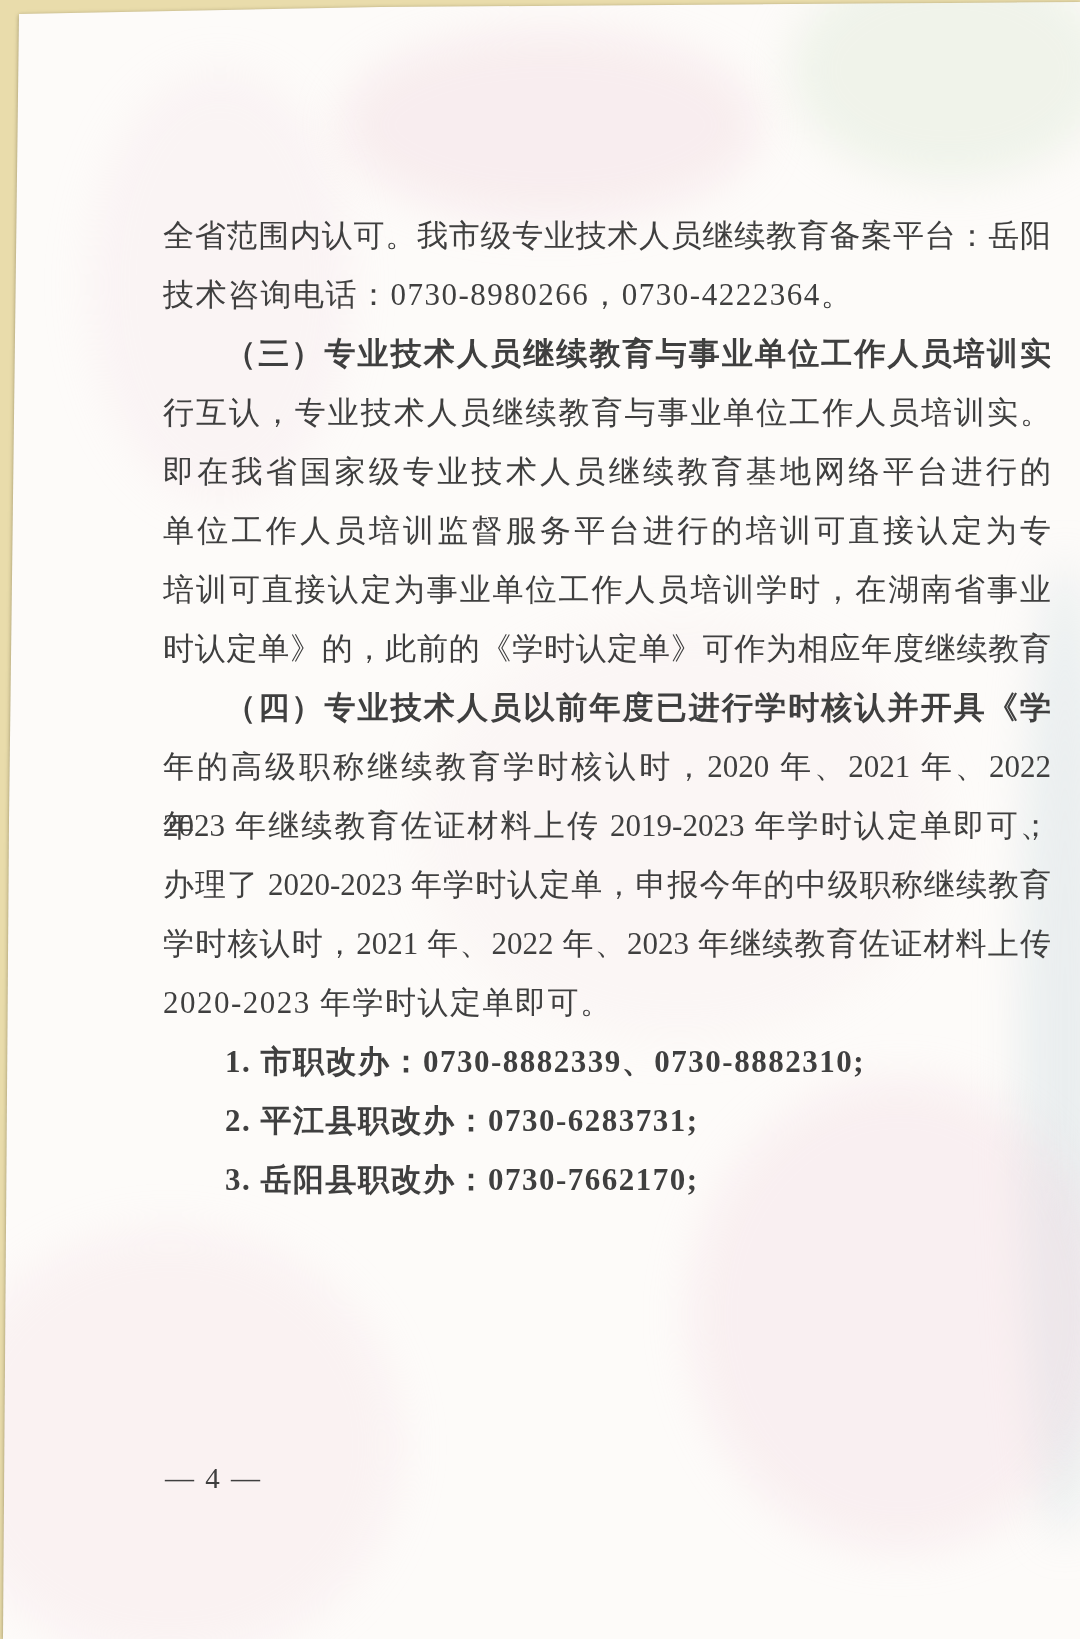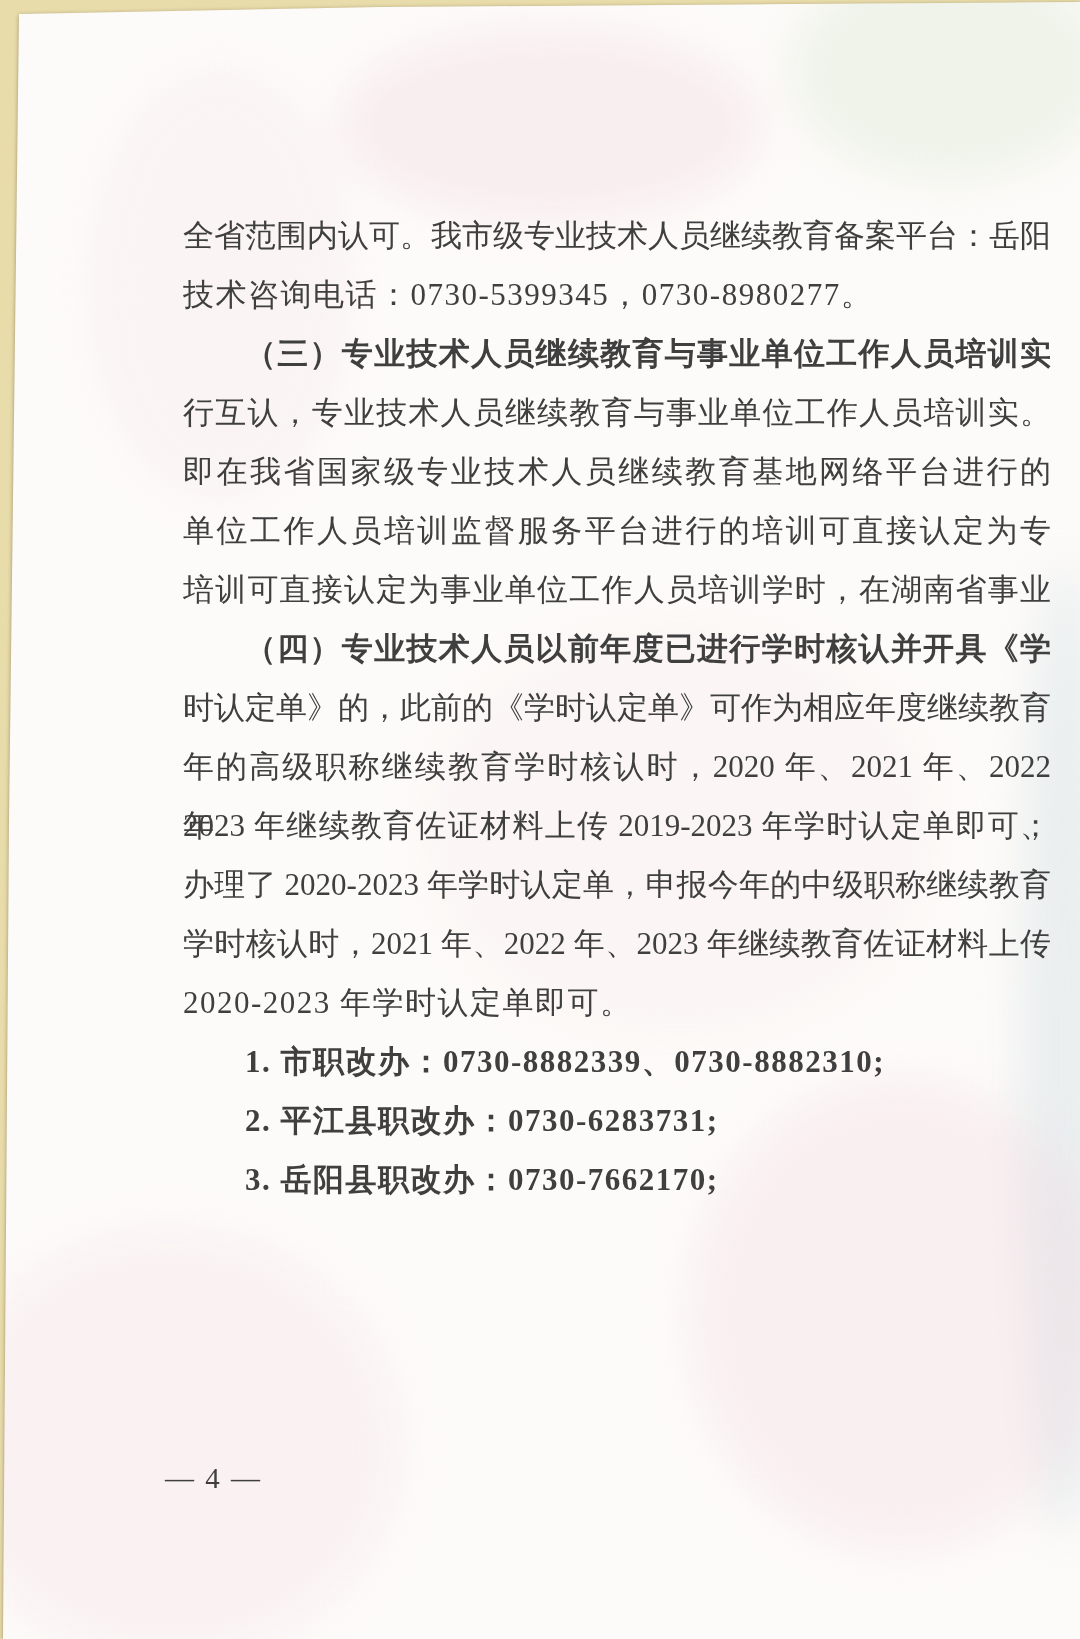--- a/index.html
+++ b/index.html
@@ -40,21 +40,20 @@
     left: 163px;
     top: 206px;
     width: 888px;
     color: #3f3f3f;
     font-size: 31px;
   }
   .line {
     height: 59px;
     line-height: 59px;
     white-space: pre;
-    margin-left: 20px;
   }
   .line.justify {
     white-space: normal;
     text-align: justify;
     text-align-last: justify;
   }
   .line.indent { text-indent: 2em; font-weight: bold; }
   .line.loose { letter-spacing: 1.5px; }
   .page-footer {
     position: absolute;
@@ -74,28 +73,28 @@
     <div class="blob b2"></div>
     <div class="blob b3"></div>
     <div class="blob b4"></div>
     <div class="blob b5"></div>
     <div class="blob b6"></div>
     <div class="blob b7"></div>
     <div class="edge-speck"></div>
 
     <div class="text-block">
         <div class="line justify">全省范围内认可。我市级专业技术人员继续教育备案平台：岳阳</div>
-        <div class="line loose">技术咨询电话：0730-5399345，0730-8980277。</div>
+        <div class="line loose">技术咨询电话：0730-8980266，0730-4222364。</div>
         <div class="line justify indent">（三）专业技术人员继续教育与事业单位工作人员培训实</div>
         <div class="line justify">行互认，专业技术人员继续教育与事业单位工作人员培训实。</div>
         <div class="line justify">即在我省国家级专业技术人员继续教育基地网络平台进行的</div>
         <div class="line justify">单位工作人员培训监督服务平台进行的培训可直接认定为专</div>
         <div class="line justify">培训可直接认定为事业单位工作人员培训学时，在湖南省事业</div>
+        <div class="line justify">时认定单》的，此前的《学时认定单》可作为相应年度继续教育</div>
         <div class="line justify indent">（四）专业技术人员以前年度已进行学时核认并开具《学</div>
-        <div class="line justify">时认定单》的，此前的《学时认定单》可作为相应年度继续教育</div>
         <div class="line justify">年的高级职称继续教育学时核认时，2020 年、2021 年、2022 年、</div>
         <div class="line justify">2023 年继续教育佐证材料上传 2019-2023 年学时认定单即可；</div>
         <div class="line justify">办理了 2020-2023 年学时认定单，申报今年的中级职称继续教育</div>
         <div class="line justify">学时核认时，2021 年、2022 年、2023 年继续教育佐证材料上传</div>
         <div class="line loose">2020-2023 年学时认定单即可。</div>
         <div class="line loose indent">1. 市职改办：0730-8882339、0730-8882310;</div>
         <div class="line loose indent">2. 平江县职改办：0730-6283731;</div>
         <div class="line loose indent">3. 岳阳县职改办：0730-7662170;</div>
       </div>
 

